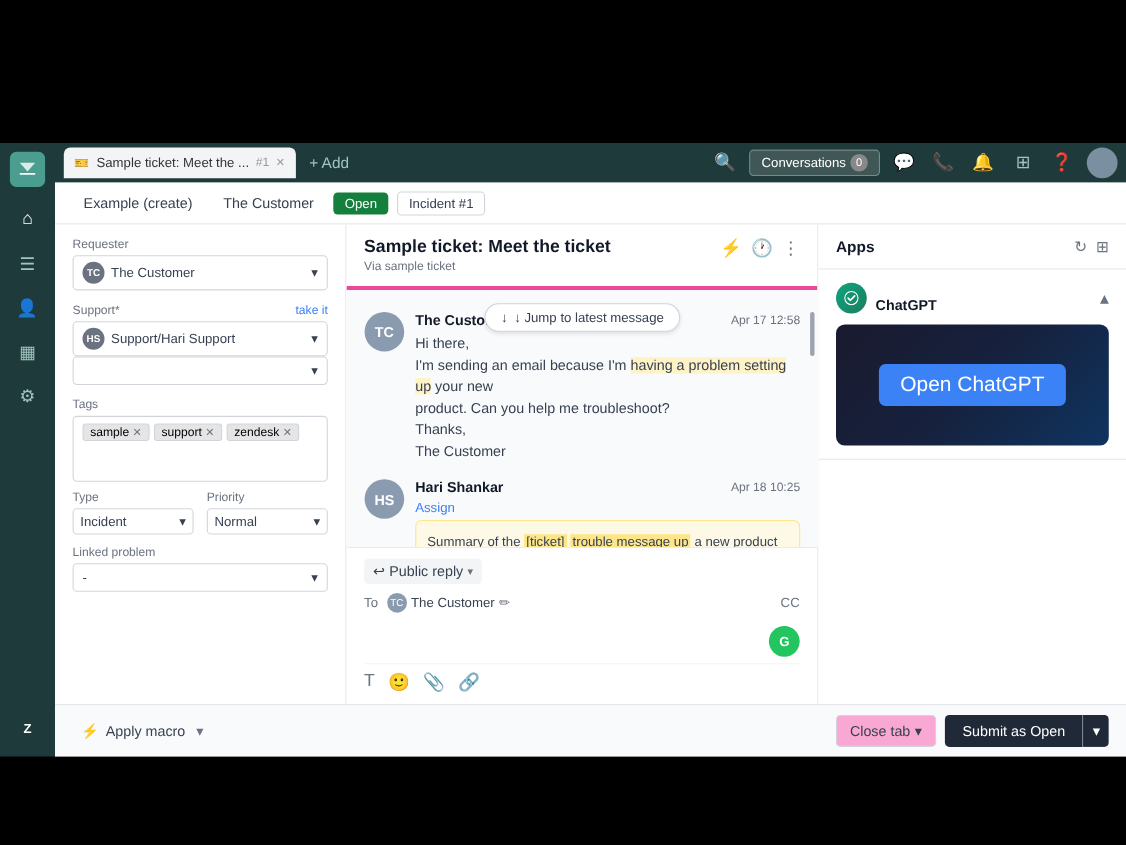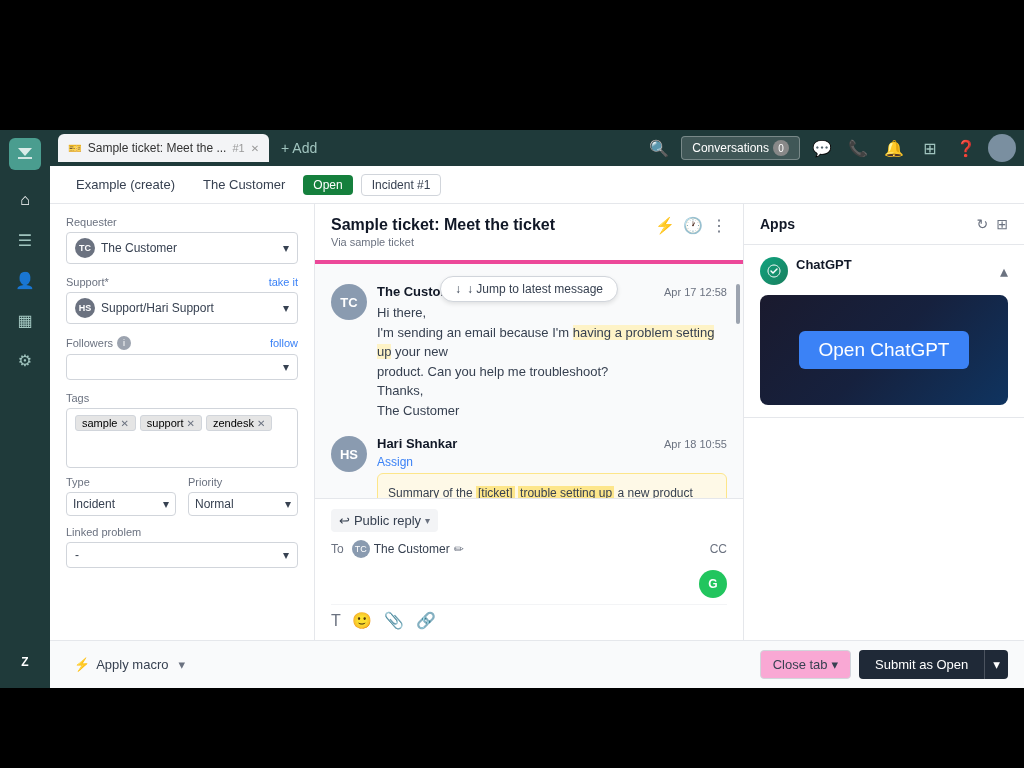--- a/index.html
+++ b/index.html
@@ -103,21 +103,21 @@
     .toolbar-icon { color: #6b7280; cursor: pointer; font-size: 16px; }
     
     
     .right-panel { width: 280px; background: white; display: flex; flex-direction: column; overflow: hidden; flex-shrink: 0; }
     .apps-header { padding: 12px 16px; border-bottom: 1px solid #e5e7eb; display: flex; align-items: center; justify-content: space-between; }
     .apps-title { font-size: 14px; font-weight: 600; color: #111827; }
     .apps-actions { display: flex; gap: 8px; color: #6b7280; }
     .apps-content { flex: 1; overflow-y: auto; }
     .chatgpt-section { padding: 12px 16px; border-bottom: 1px solid #e5e7eb; }
     .chatgpt-header { display: flex; align-items: center; justify-content: space-between; cursor: pointer; }
-    .chatgpt-title { display: flex; align-items: flex-start; gap: 8px; font-size: 13px; font-weight: 600; color: #111827; }
+    .chatgpt-title { display: flex; align-items: flex-end; gap: 8px; font-size: 13px; font-weight: 600; color: #111827; }
     .chatgpt-logo { width: 28px; height: 28px; border-radius: 50%; background: linear-gradient(135deg, #10a37f, #1a7f5e); display: flex; align-items: center; justify-content: center; color: white; font-size: 14px; }
     .chatgpt-card { background: linear-gradient(135deg, #1a1a2e, #16213e, #0f3460); border-radius: 8px; margin-top: 10px; height: 110px; display: flex; align-items: center; justify-content: center; }
     .open-chatgpt-btn { background: #3b82f6; color: white; border: none; border-radius: 6px; padding: 8px 20px; font-size: 19px; cursor: pointer; font-weight: 500; }
     
     
     .bottom-bar { height: 48px; background: #f9fafb; border-top: 1px solid #e5e7eb; display: flex; align-items: center; padding: 0 16px; gap: 8px; flex-shrink: 0; }
     .macro-btn { display: flex; align-items: center; gap: 6px; font-size: 13px; color: #374151; cursor: pointer; padding: 4px 8px; }
     .macro-icon { color: #6b7280; }
     .macro-expand { margin-left: 4px; color: #6b7280; }
     .bottom-right { margin-left: auto; display: flex; align-items: center; gap: 8px; }
@@ -210,27 +210,20 @@
               <span class="take-it">take it</span>
             </div>
             <div class="field-select">
               <div class="field-row">
                 <div class="msg-avatar" style="width:20px;height:20px;font-size:9px;background:#6b7280;">HS</div>
                 <span style="font-size:12px;">Support/Hari Support</span>
               </div>
               <span>▾</span>
             </div>
 
-            <div class="followers-row" style="margin-top:12px;">
-              <div class="followers-label">
-                <span>Followers</span>
-                <div class="info-icon">i</div>
-              </div>
-              <span class="follow-link">follow</span>
-            </div>
             <div class="field-select">
               <span></span>
               <span>▾</span>
             </div>
 
             <div class="field-label" style="margin-top:12px;">Tags</div>
             <div class="tags-container">
               <div class="tag">
                 <span>sample</span>
                 <span class="tag-x">✕</span>
@@ -308,25 +301,25 @@
             </div>
 
             <div class="message">
               <div style="position:relative;">
                 <div class="msg-avatar agent" style="background:#8a9bb0;">HS</div>
 
               </div>
               <div class="msg-body">
                 <div class="msg-header">
                   <span class="msg-name">Hari Shankar</span>
-                  <span class="msg-time">Apr 18 10:55</span>
+                  <span class="msg-time">Apr 18 10:25</span>
                 </div>
                 <span class="assign-link">Assign</span>
                 <div class="summary-box">
-                  Summary of the <span style="background:#fde68a;padding:0 2px;">[ticket]</span> <span style="background:#fde68a;padding:0 2px;">trouble setting up</span> a new product and is seeking assistance from the support team.
+                  Summary of the <span style="background:#fde68a;padding:0 2px;">[ticket]</span> <span style="background:#fde68a;padding:0 2px;">trouble message up</span> a new product and is seeking assistance from the support team.
                 </div>
               </div>
             </div>
 
             <div class="scrollbar-track">
               <div class="scrollbar-thumb"></div>
             </div>
           </div>
 
           <div class="reply-area">

